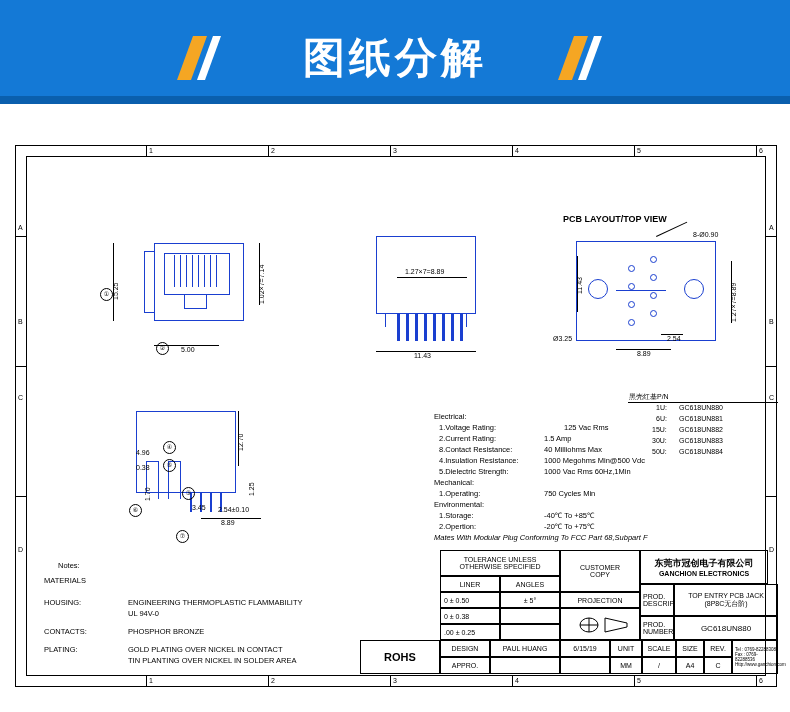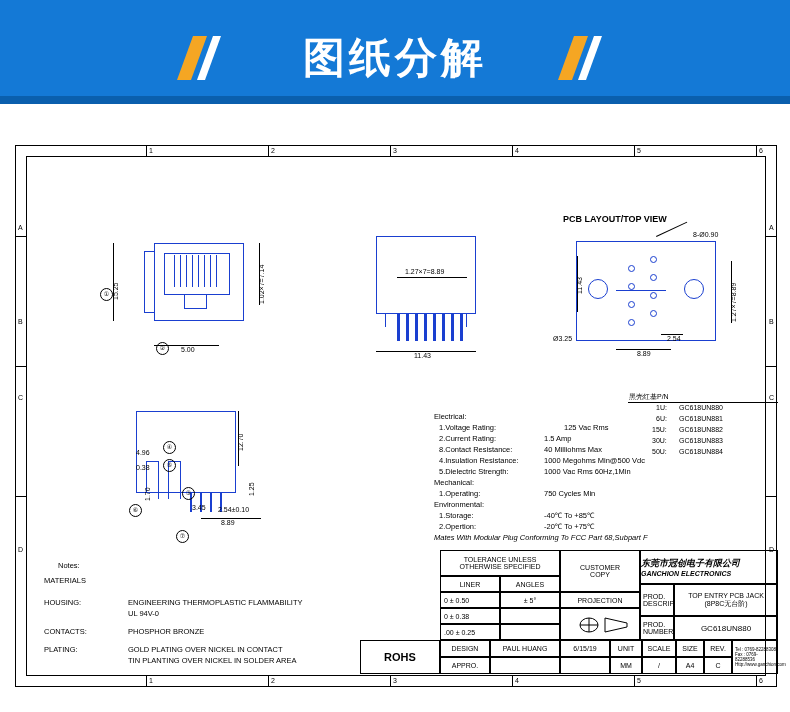--- a/index.html
+++ b/index.html
@@ -323,21 +323,21 @@
     <div class="tb tbc" style="left:544px;top:446px;width:80px;height:16px;">PROJECTION</div>
     <div class="tb" style="left:544px;top:462px;width:80px;height:32px;">
       <svg width="80" height="32" viewBox="0 0 80 32">
         <ellipse cx="28" cy="16" rx="9" ry="7" fill="none" stroke="#000" stroke-width="1"></ellipse>
         <line x1="19" y1="16" x2="37" y2="16" stroke="#000" stroke-width="1"></line>
         <line x1="28" y1="9" x2="28" y2="23" stroke="#000" stroke-width="1"></line>
         <polygon points="44,9 66,14 66,18 44,23" fill="none" stroke="#000" stroke-width="1"></polygon>
       </svg>
     </div>
 
-    <div class="tb" style="left:624px;top:404px;width:138px;height:34px;display:flex;flex-direction:column;justify-content:center;font-style:italic;">
+    <div class="tb" style="left:624px;top:404px;width:128px;height:34px;display:flex;flex-direction:column;align-items:center;justify-content:center;">
       <span style="font-size:9px;font-weight:bold;">东莞市冠创电子有限公司</span>
       <span style="font-size:7px;font-weight:bold;">GANCHION ELECTRONICS</span>
     </div>
     <div class="tb" style="left:624px;top:438px;width:34px;height:32px;display:flex;flex-direction:column;justify-content:center;padding-left:2px;">
       <span>PROD.</span>
       <span>DESCRIP.</span>
     </div>
     <div class="tb" style="left:658px;top:438px;width:104px;height:32px;display:flex;flex-direction:column;align-items:center;justify-content:center;">
       <span>TOP ENTRY PCB JACK</span>
       <span>(8P8C无台阶)</span>

